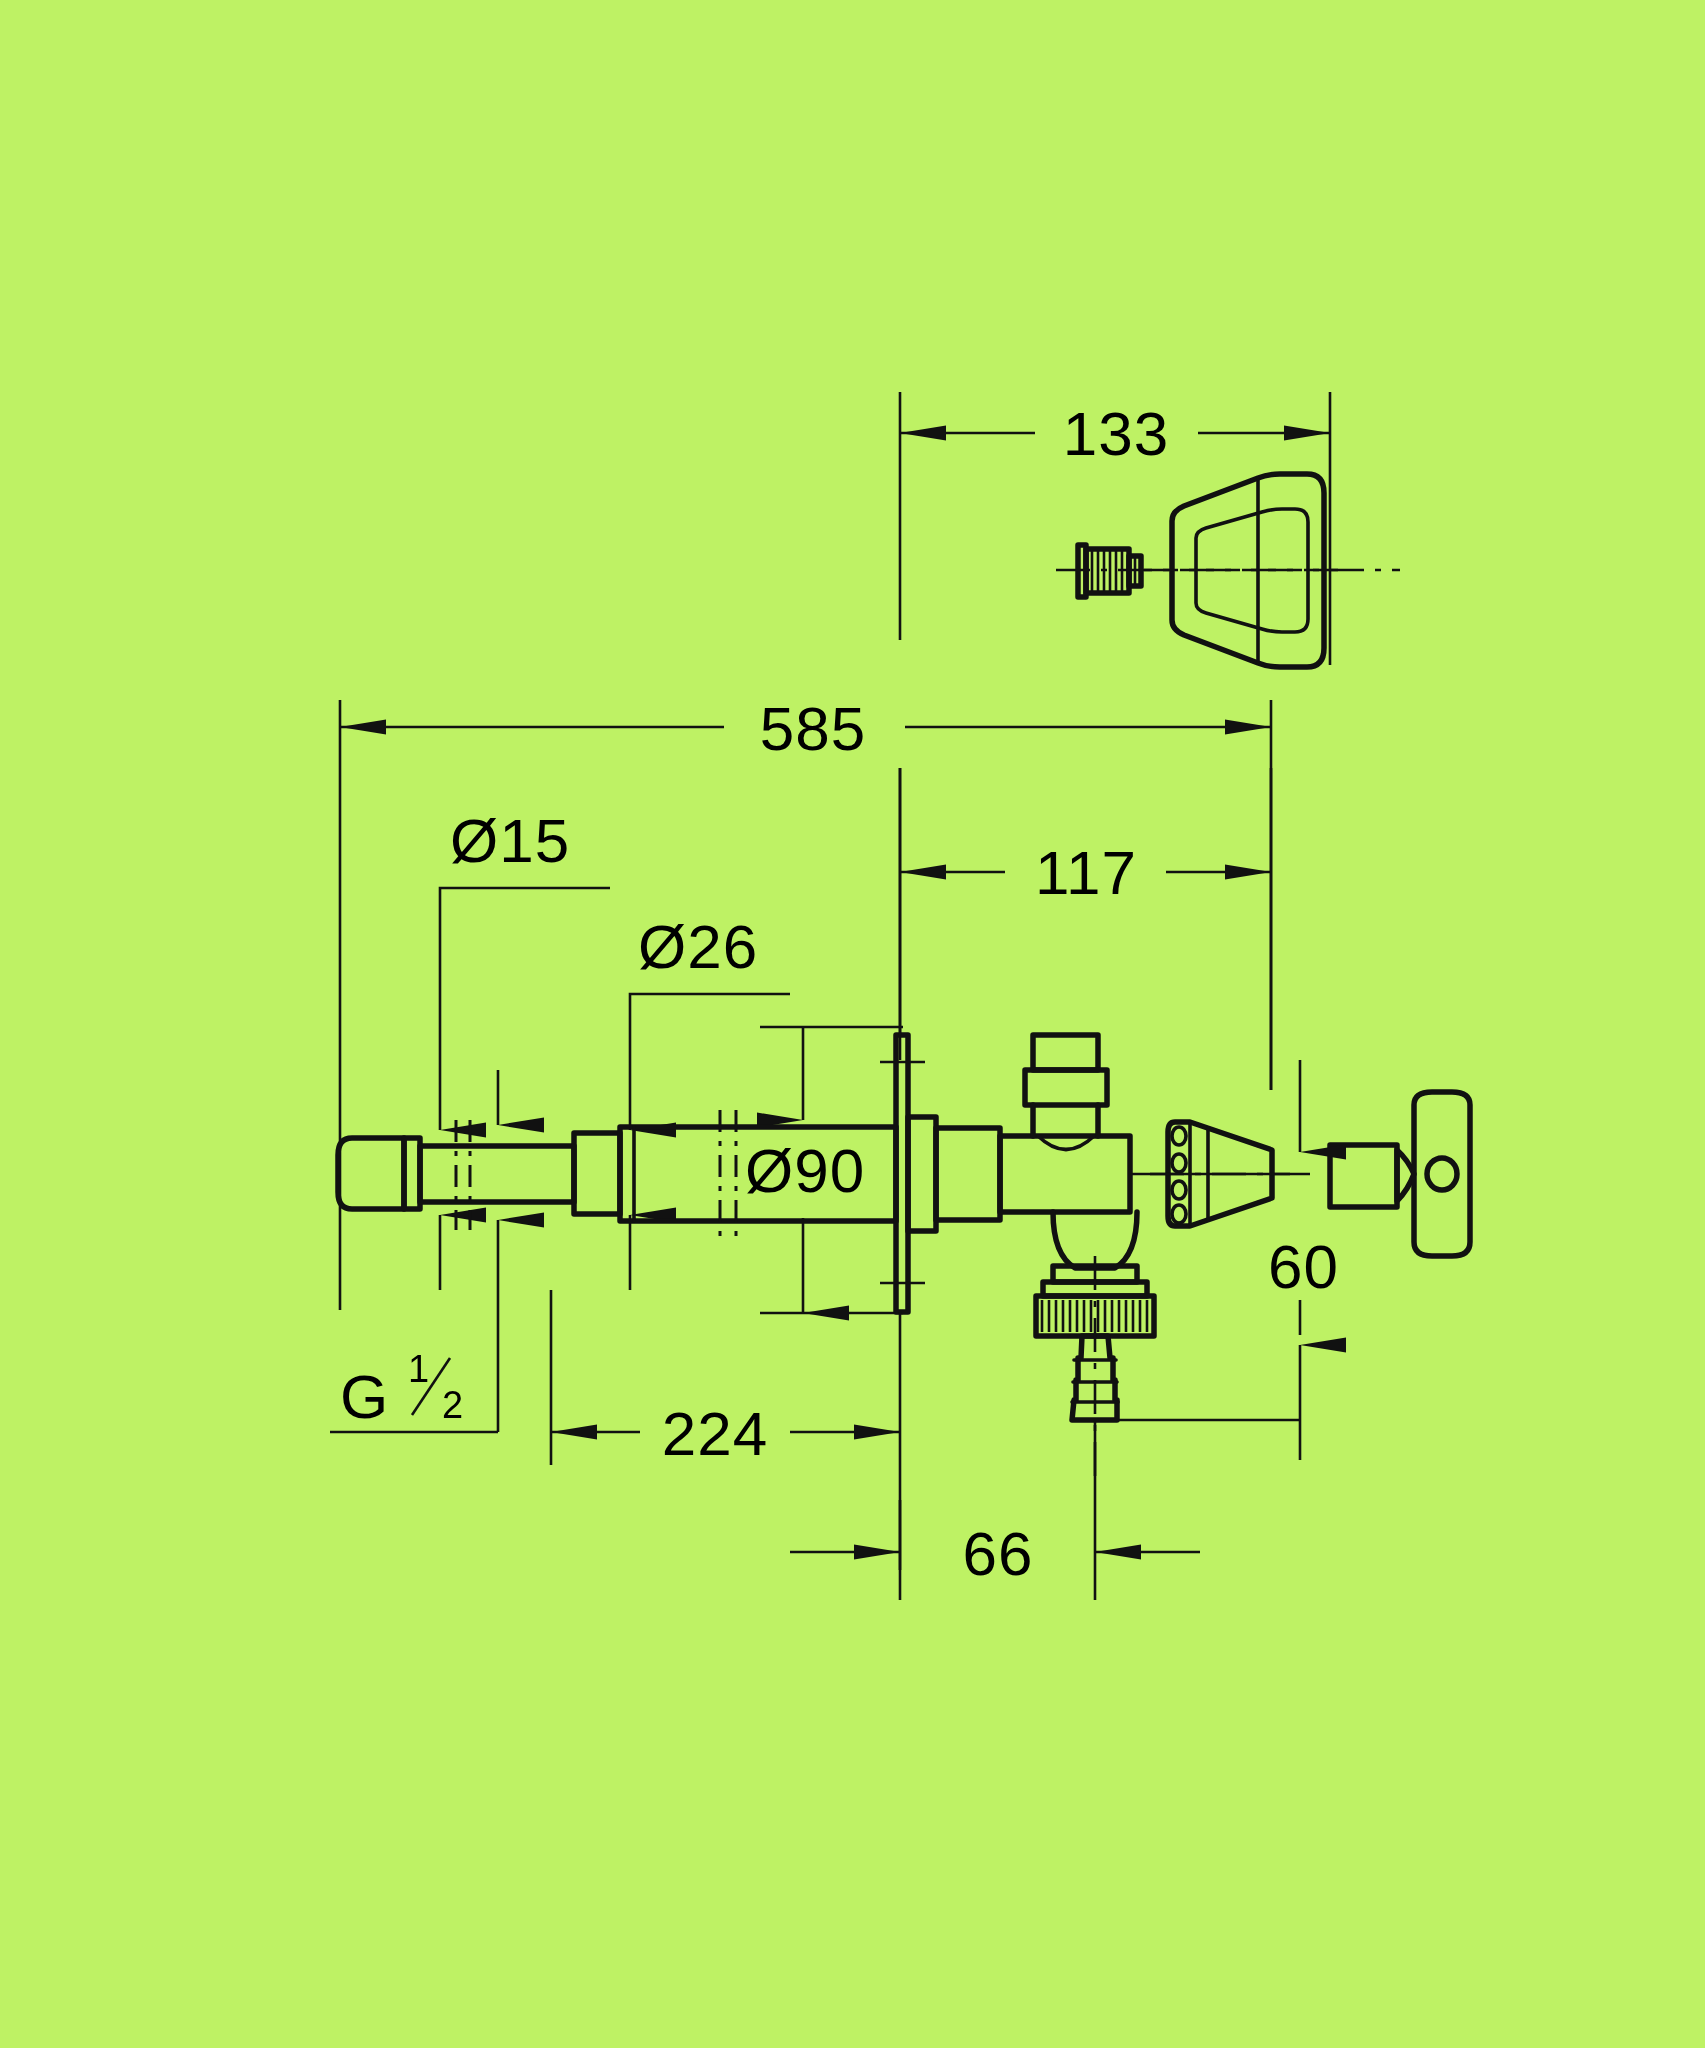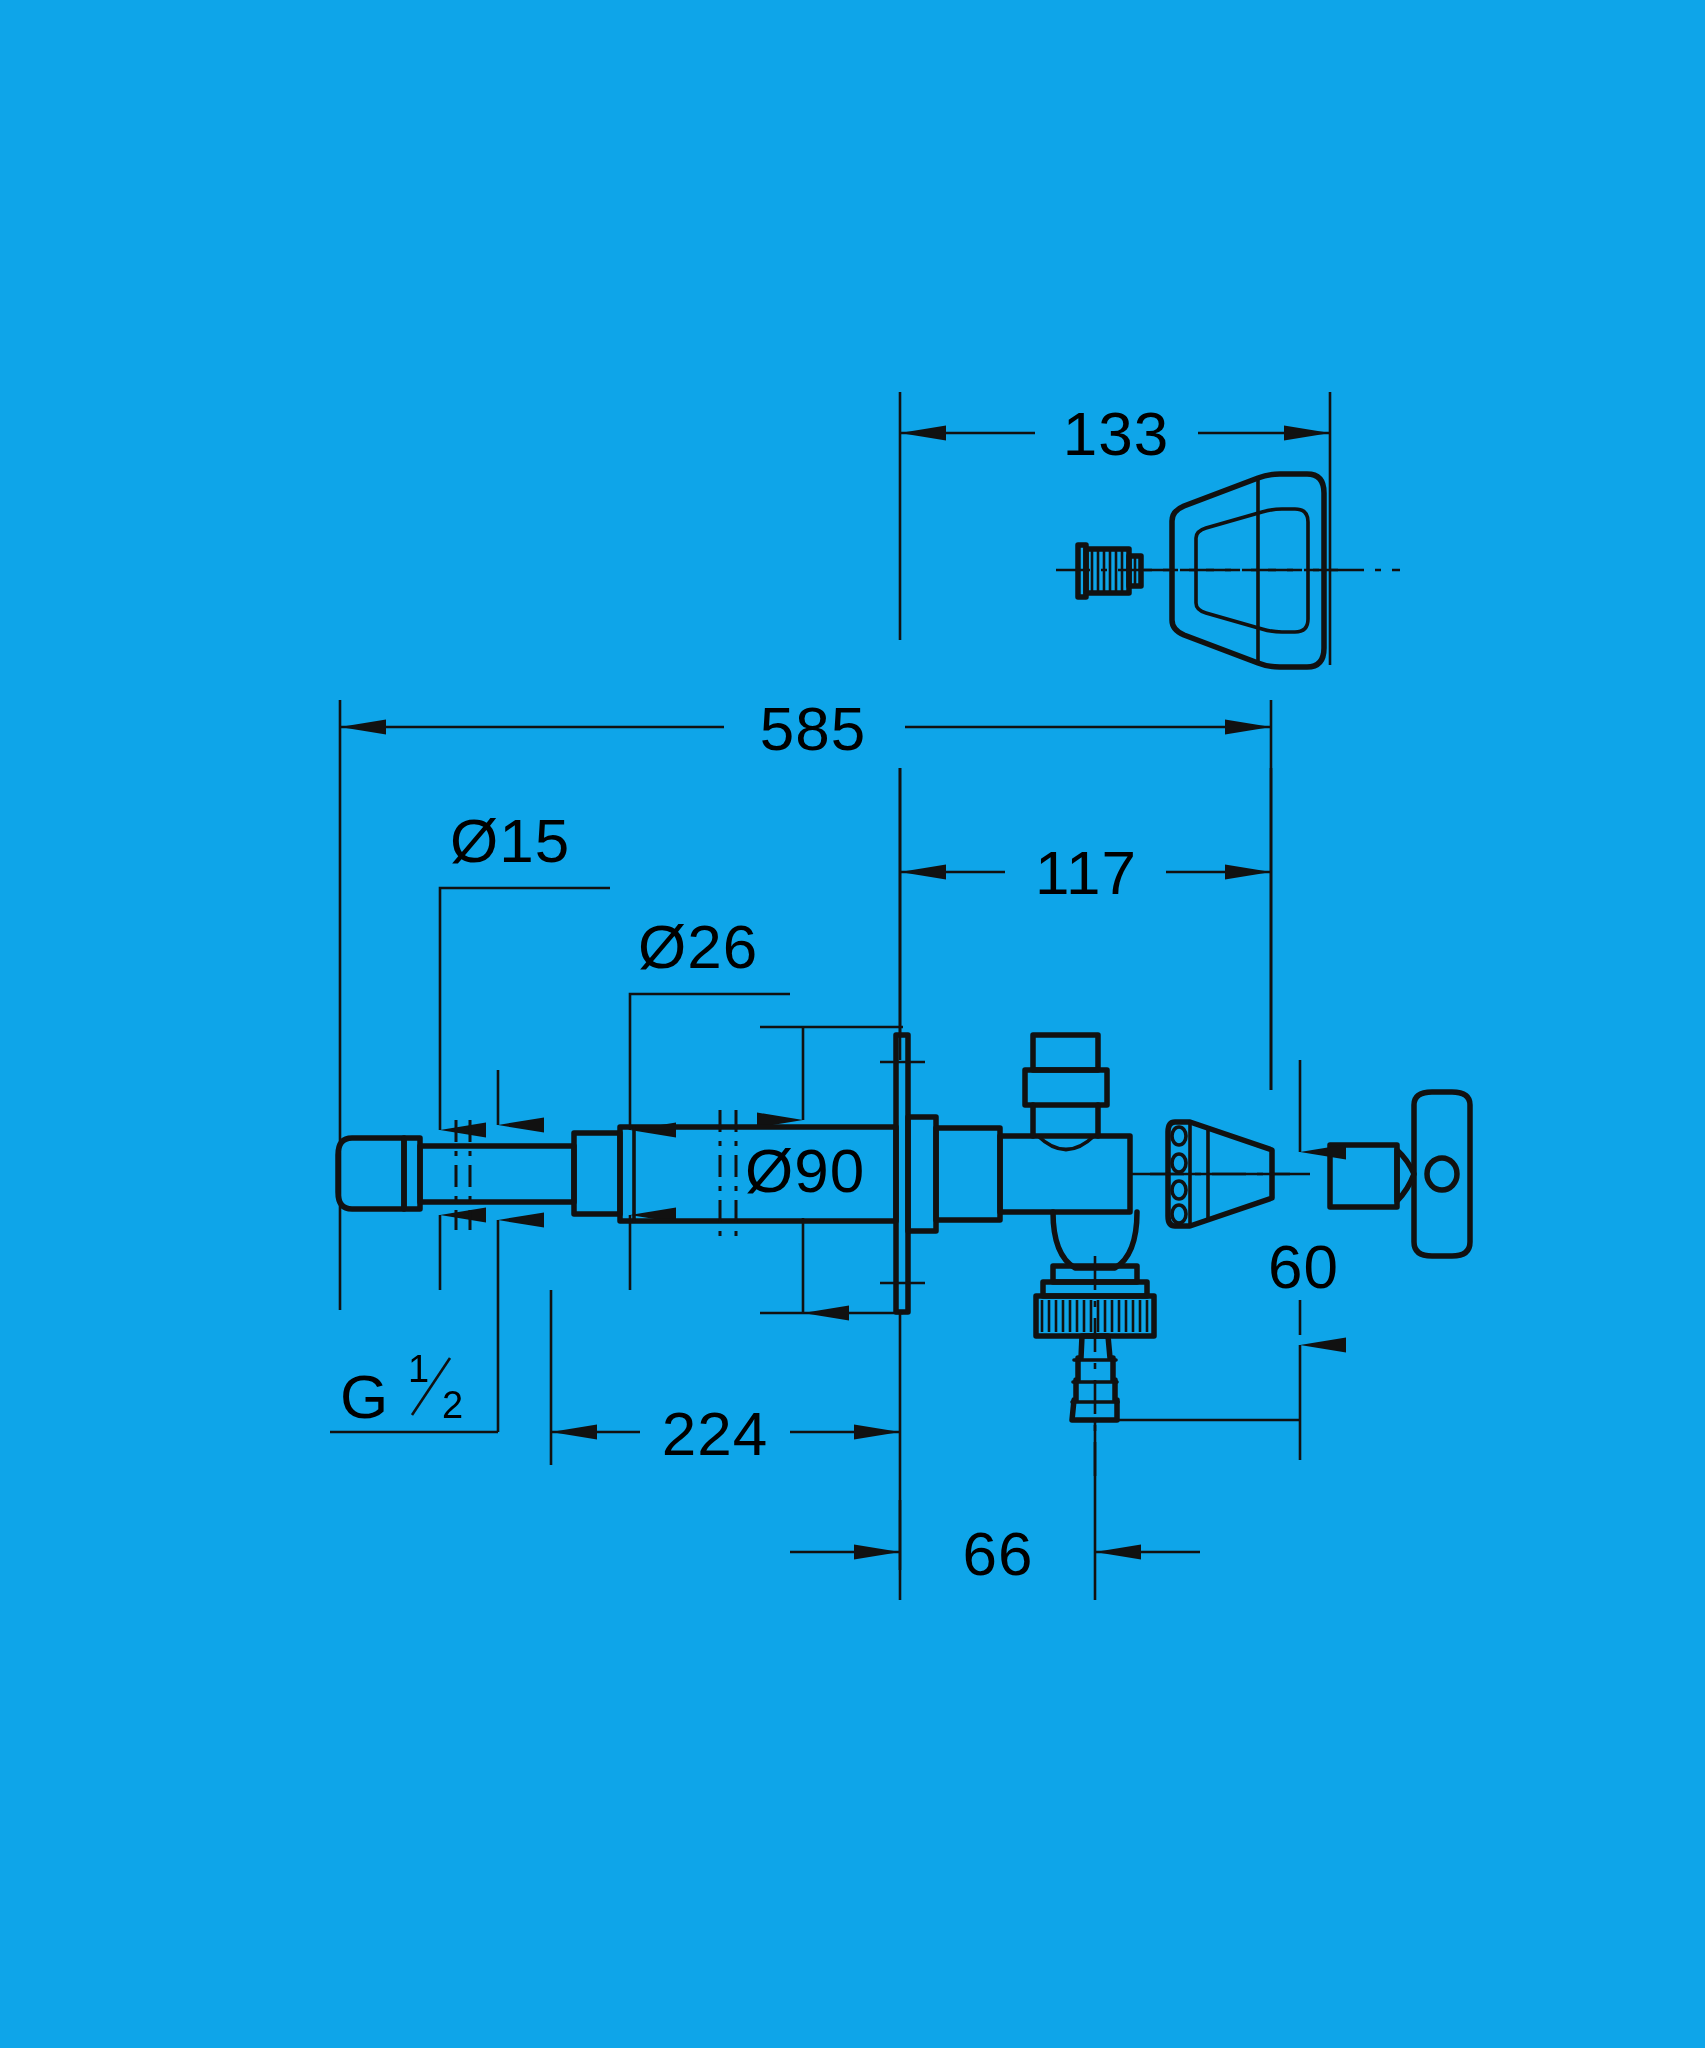--- a/index.html
+++ b/index.html
@@ -8,21 +8,21 @@
     padding: 0;
     background: #ffffff;
   }
   body {
     font-family: "Liberation Sans", sans-serif;
   }
   #sheet {
     position: relative;
     width: 1705px;
     height: 2048px;
-    background: #0ea5e9;
+    background: #bef264;
     overflow: hidden;
   }
   #drawing-svg {
     position: absolute;
     left: 0;
     top: 0;
     width: 1705px;
     height: 2048px;
     display: block;
   }

